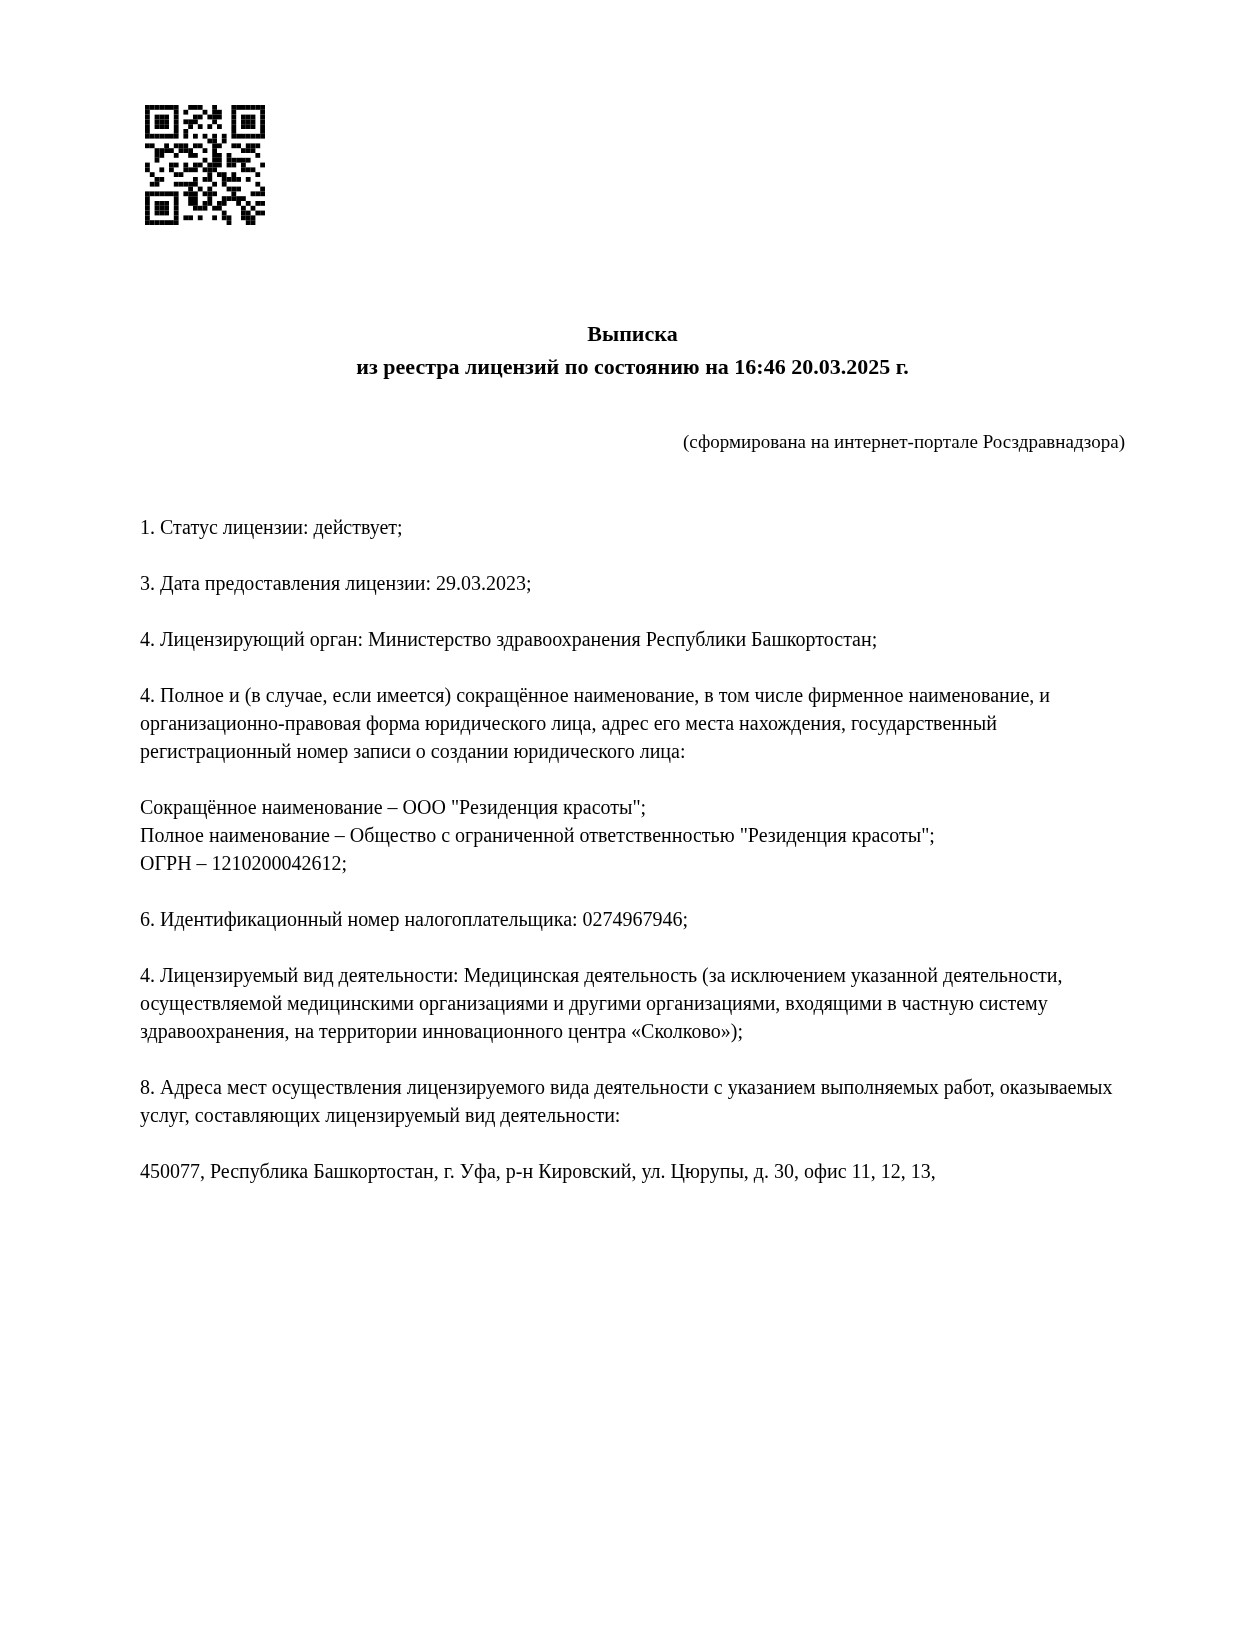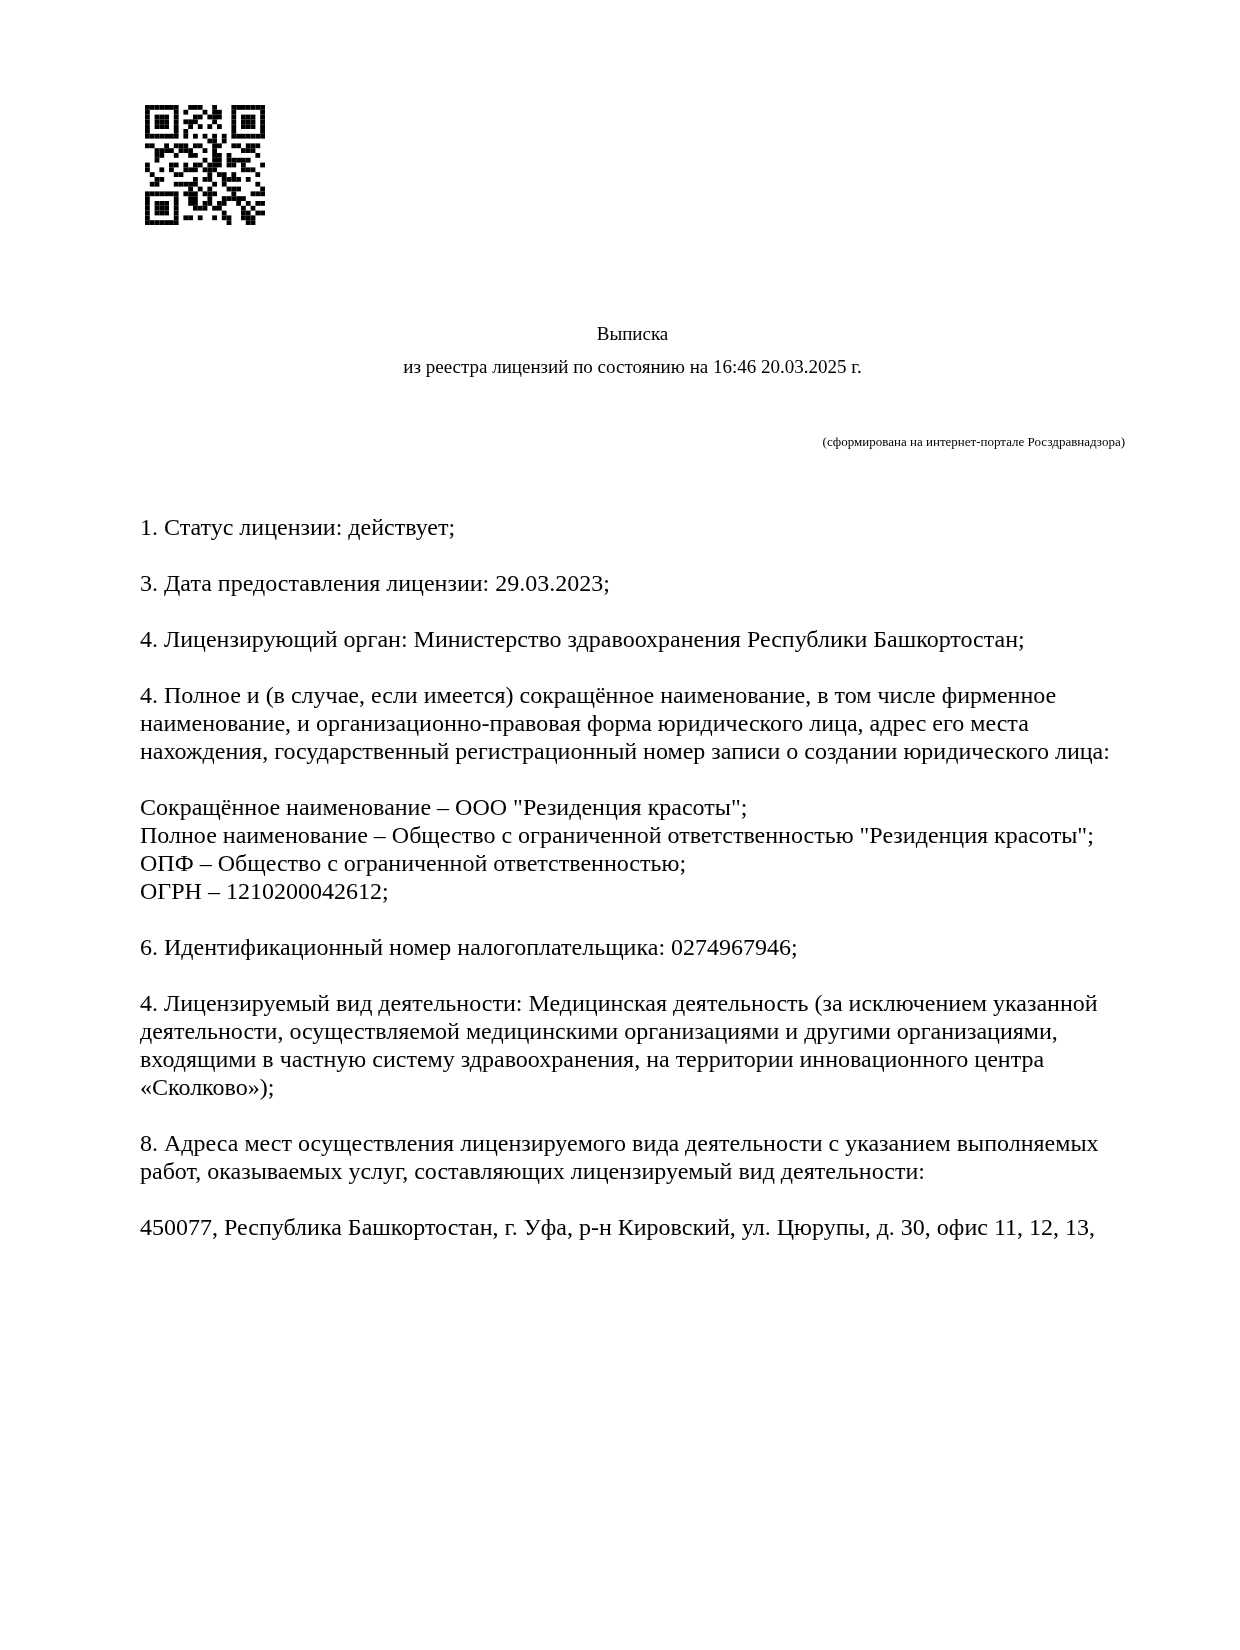--- a/index.html
+++ b/index.html
@@ -23,33 +23,33 @@
   }
   .qr {
     width: 120px;
     height: 120px;
     margin-left: 5px;
   }
   .qr svg { display: block; width: 120px; height: 120px; }
   .title-block {
     margin-top: 92px;
     text-align: center;
-    font-weight: normal;
-    font-size: 19px;
+    font-weight: bold;
+    font-size: 22px;
     line-height: 33px;
   }
   .subtitle {
     margin-top: 48px;
     text-align: right;
-    font-size: 13px;
+    font-size: 19px;
     line-height: 22px;
   }
   .body-text {
     margin-top: 60px;
-    font-size: 24px;
+    font-size: 20px;
     line-height: 28px;
   }
   .para {
     margin: 0 0 28px 0;
     white-space: pre-wrap;
   }
   .detail-block {
     margin: 0 0 28px 0;
   }
   .detail-line {
@@ -367,21 +367,20 @@
 
     <p class="para">3. Дата предоставления лицензии: 29.03.2023;</p>
 
     <p class="para">4. Лицензирующий орган: Министерство здравоохранения Республики Башкортостан;</p>
 
     <p class="para">4. Полное и (в случае, если имеется) сокращённое наименование, в том числе фирменное наименование, и организационно-правовая форма юридического лица, адрес его места нахождения, государственный регистрационный номер записи о создании юридического лица:</p>
 
     <div class="detail-block">
       <p class="detail-line">Сокращённое наименование – ООО "Резиденция красоты";</p>
       <p class="detail-line">Полное наименование – Общество с ограниченной ответственностью "Резиденция красоты";</p>
-      <p class="detail-line">ОПФ – Общество с ограниченной ответственностью;</p>
       <p class="detail-line">ОГРН – 1210200042612;</p>
     </div>
 
     <p class="para">6. Идентификационный номер налогоплательщика: 0274967946;</p>
 
     <p class="para">4. Лицензируемый вид деятельности: Медицинская деятельность (за исключением указанной деятельности, осуществляемой медицинскими организациями и другими организациями, входящими в частную систему здравоохранения, на территории инновационного центра «Сколково»);</p>
 
     <p class="para">8. Адреса мест осуществления лицензируемого вида деятельности с указанием выполняемых работ, оказываемых услуг, составляющих лицензируемый вид деятельности:</p>
 
     <p class="para">450077, Республика Башкортостан, г. Уфа, р-н Кировский, ул. Цюрупы, д. 30, офис 11, 12, 13,</p>

